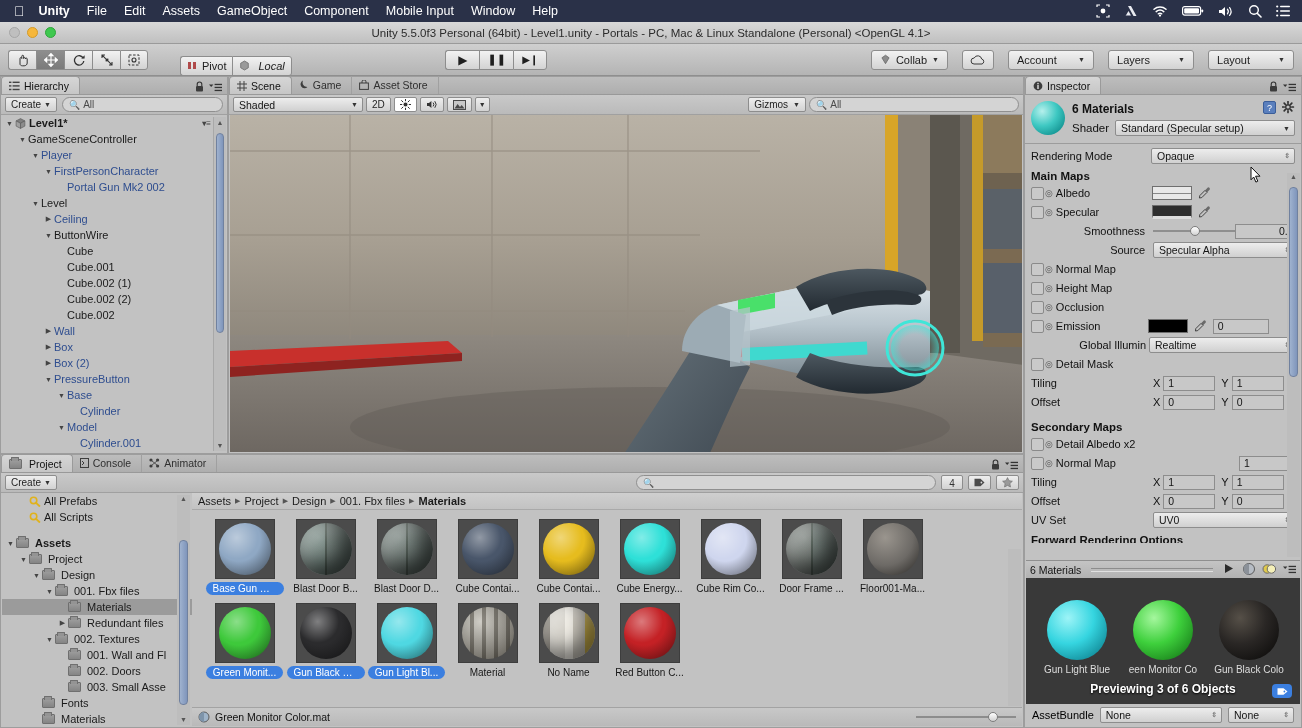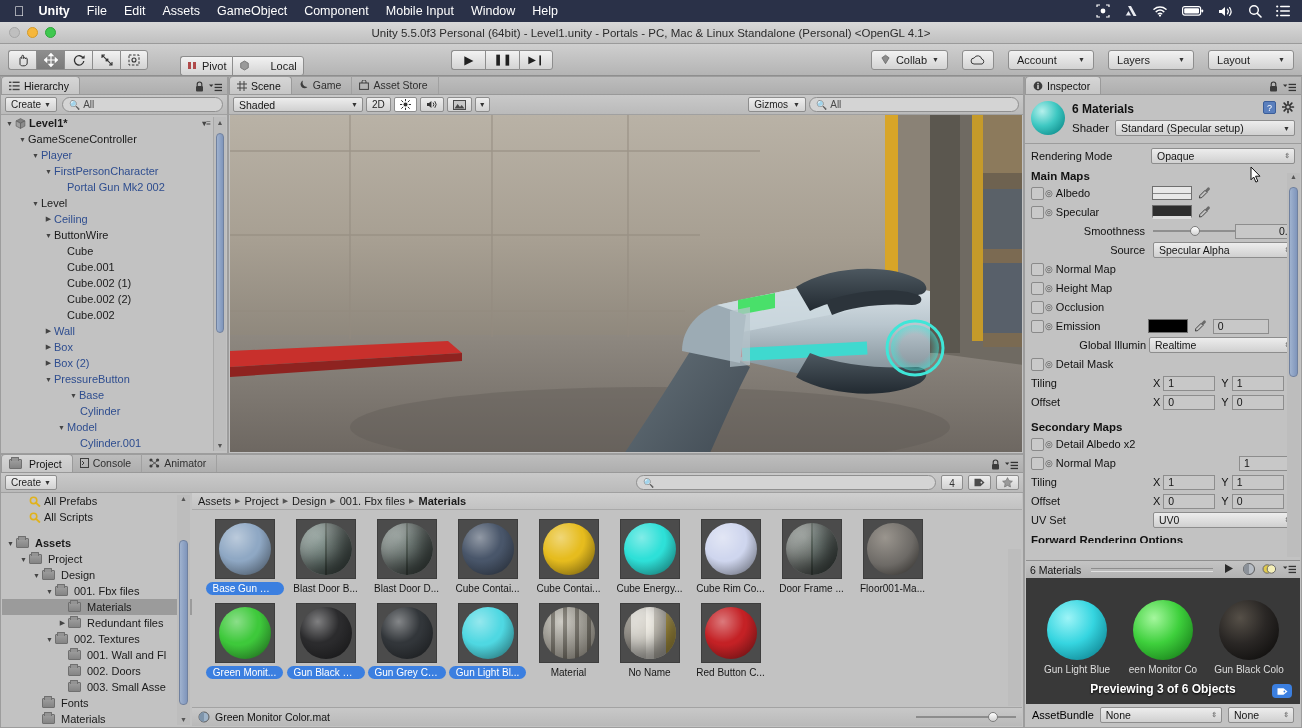--- a/index.html
+++ b/index.html
@@ -321,21 +321,21 @@
   </div>
 
   <div class="btngroup" style="margin-left:18px;margin-top:12px;">
     <div class="tbtn sep-left" style="gap:4px;">
       <svg width="11" height="11" viewBox="0 0 11 11">
           <rect x="1" y="2" width="3" height="7" fill="#b04a4a"></rect>
           <rect x="6" y="2" width="3" height="7" fill="#b04a4a"></rect>
         </svg>
       <span>Pivot</span>
     </div>
-    <div class="tbtn" style="gap:20px;">
+    <div class="tbtn" style="gap:8px;font-style:italic;">
       <svg width="11" height="11" viewBox="0 0 11 11">
           <path d="M5.5 1l3.8 2.2v4.6L5.5 10 1.7 7.8V3.2z" fill="#9a9a9a" stroke="#6a6a6a" stroke-width=".8"></path>
         </svg>
       <span>Local</span>
     </div>
   </div>
 
   <div class="tb-spacer"></div>
 
   <div class="btngroup playgroup" style="margin-right:170px;">
@@ -482,21 +482,21 @@
         <span>Box</span>
       </div>
       <div class="trow blue" style="padding-left: 42px;">
         <span class="arrow">▶</span>
         <span>Box (2)</span>
       </div>
       <div class="trow blue" style="padding-left: 42px;">
         <span class="arrow">▼</span>
         <span>PressureButton</span>
       </div>
-      <div class="trow blue" style="padding-left: 55px; margin-left: 12px;">
+      <div class="trow blue" style="padding-left: 55px;">
         <span class="arrow">▼</span>
         <span>Base</span>
       </div>
       <div class="trow blue" style="padding-left: 68px;">
         <span class="arrow"></span>
         <span>Cylinder</span>
       </div>
       <div class="trow blue" style="padding-left: 55px;">
         <span class="arrow">▼</span>
         <span>Model</span>
@@ -1238,26 +1238,20 @@
           <div><div class="cap sel">Green Monit...</div></div>
         </div>
         <div class="cell">
           <div class="thumb">
             <div class="ball" style="background: radial-gradient(circle at 34% 28%, rgba(255, 255, 255, 0.4), transparent 42%), radial-gradient(circle at 38% 32%, rgb(43, 43, 45), rgb(43, 43, 45) 45%, rgb(0, 0, 0) 140%);"></div>
           </div>
           <div><div class="cap sel">Gun Black Co...</div></div>
         </div>
         <div class="cell">
           <div class="thumb">
-            <div class="ball" style="background: radial-gradient(circle at 34% 28%, rgba(255, 255, 255, 0.4), transparent 42%), radial-gradient(circle at 38% 32%, rgb(50, 54, 58), rgb(50, 54, 58) 45%, rgb(0, 0, 0) 140%);"></div>
-          </div>
-          <div><div class="cap sel">Gun Grey Co...</div></div>
-        </div>
-        <div class="cell">
-          <div class="thumb">
             <div class="ball" style="background: radial-gradient(circle at 34% 28%, rgba(255, 255, 255, 0.4), transparent 42%), radial-gradient(circle at 38% 32%, rgb(79, 216, 226), rgb(79, 216, 226) 45%, rgb(0, 0, 0) 140%);"></div>
           </div>
           <div><div class="cap sel">Gun Light Bl...</div></div>
         </div>
         <div class="cell">
           <div class="thumb">
             <div class="ball" style="background: repeating-linear-gradient(90deg, rgb(207, 205, 198) 0px, rgb(207, 205, 198) 8px, rgb(143, 140, 132) 8px, rgb(143, 140, 132) 12px), radial-gradient(circle at 35% 28%, rgb(255, 255, 255), rgb(107, 104, 98)); background-blend-mode: multiply;"></div>
           </div>
           <div><div class="cap">Material</div></div>
         </div>

